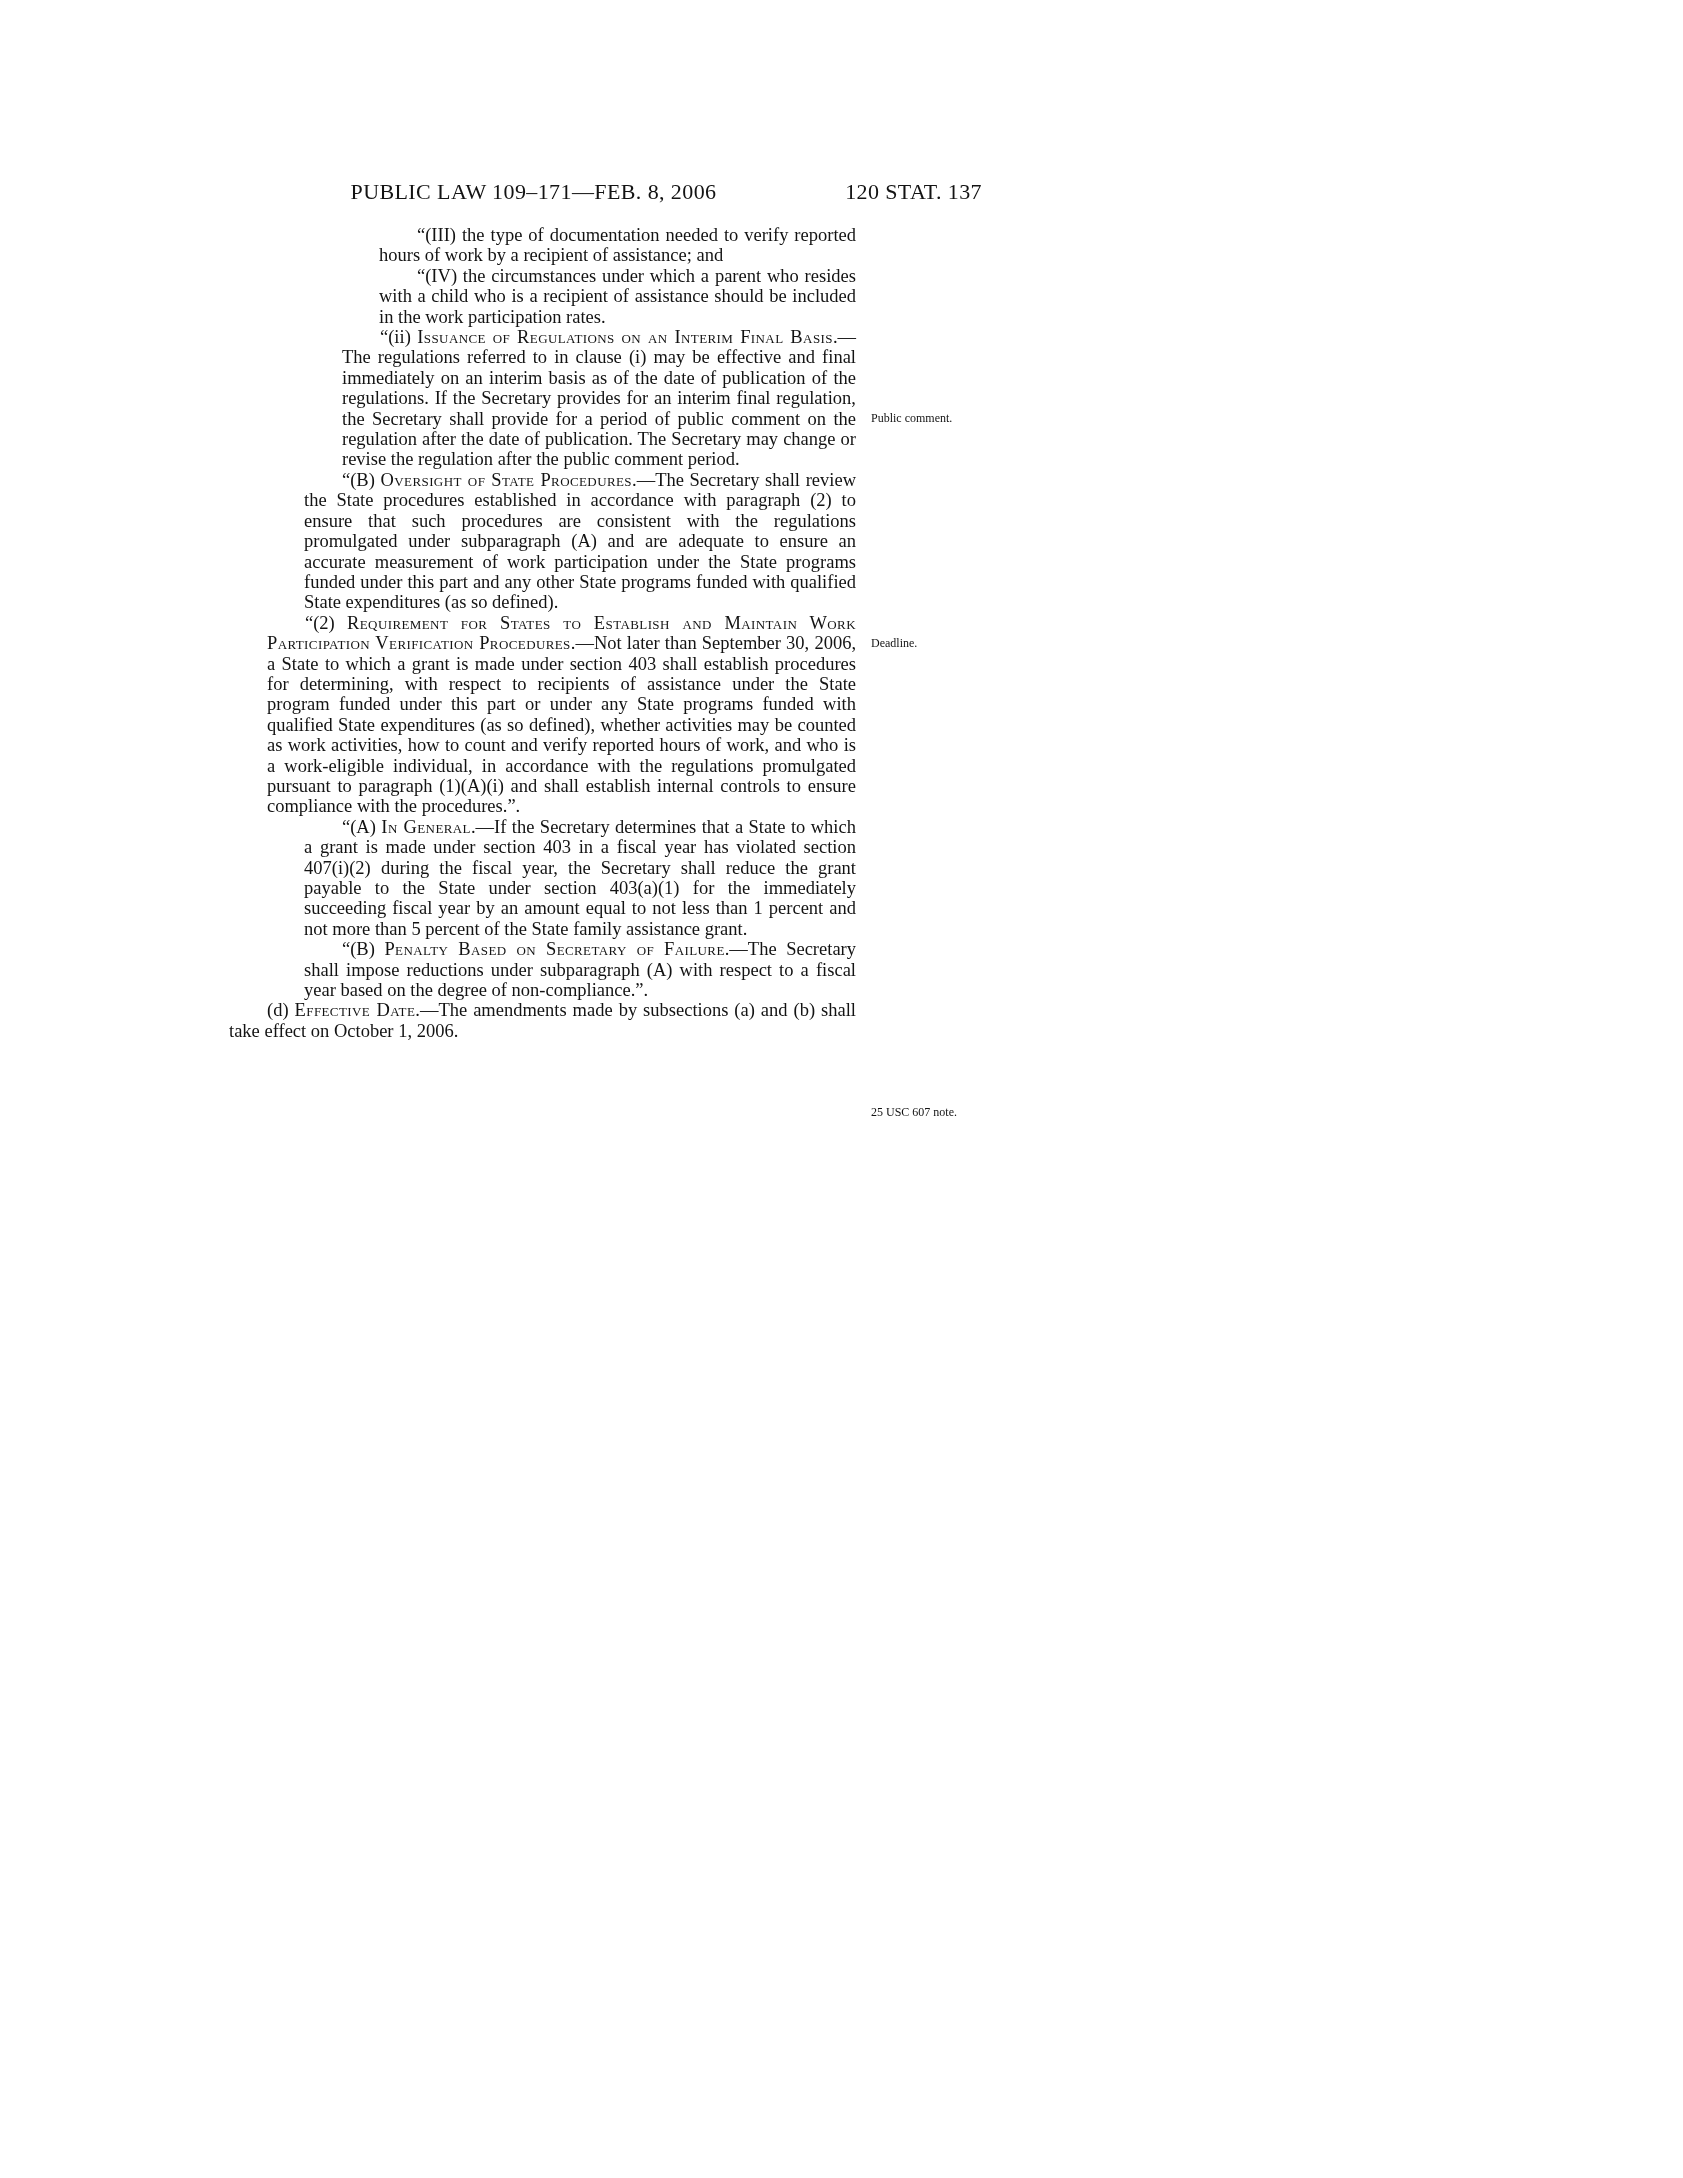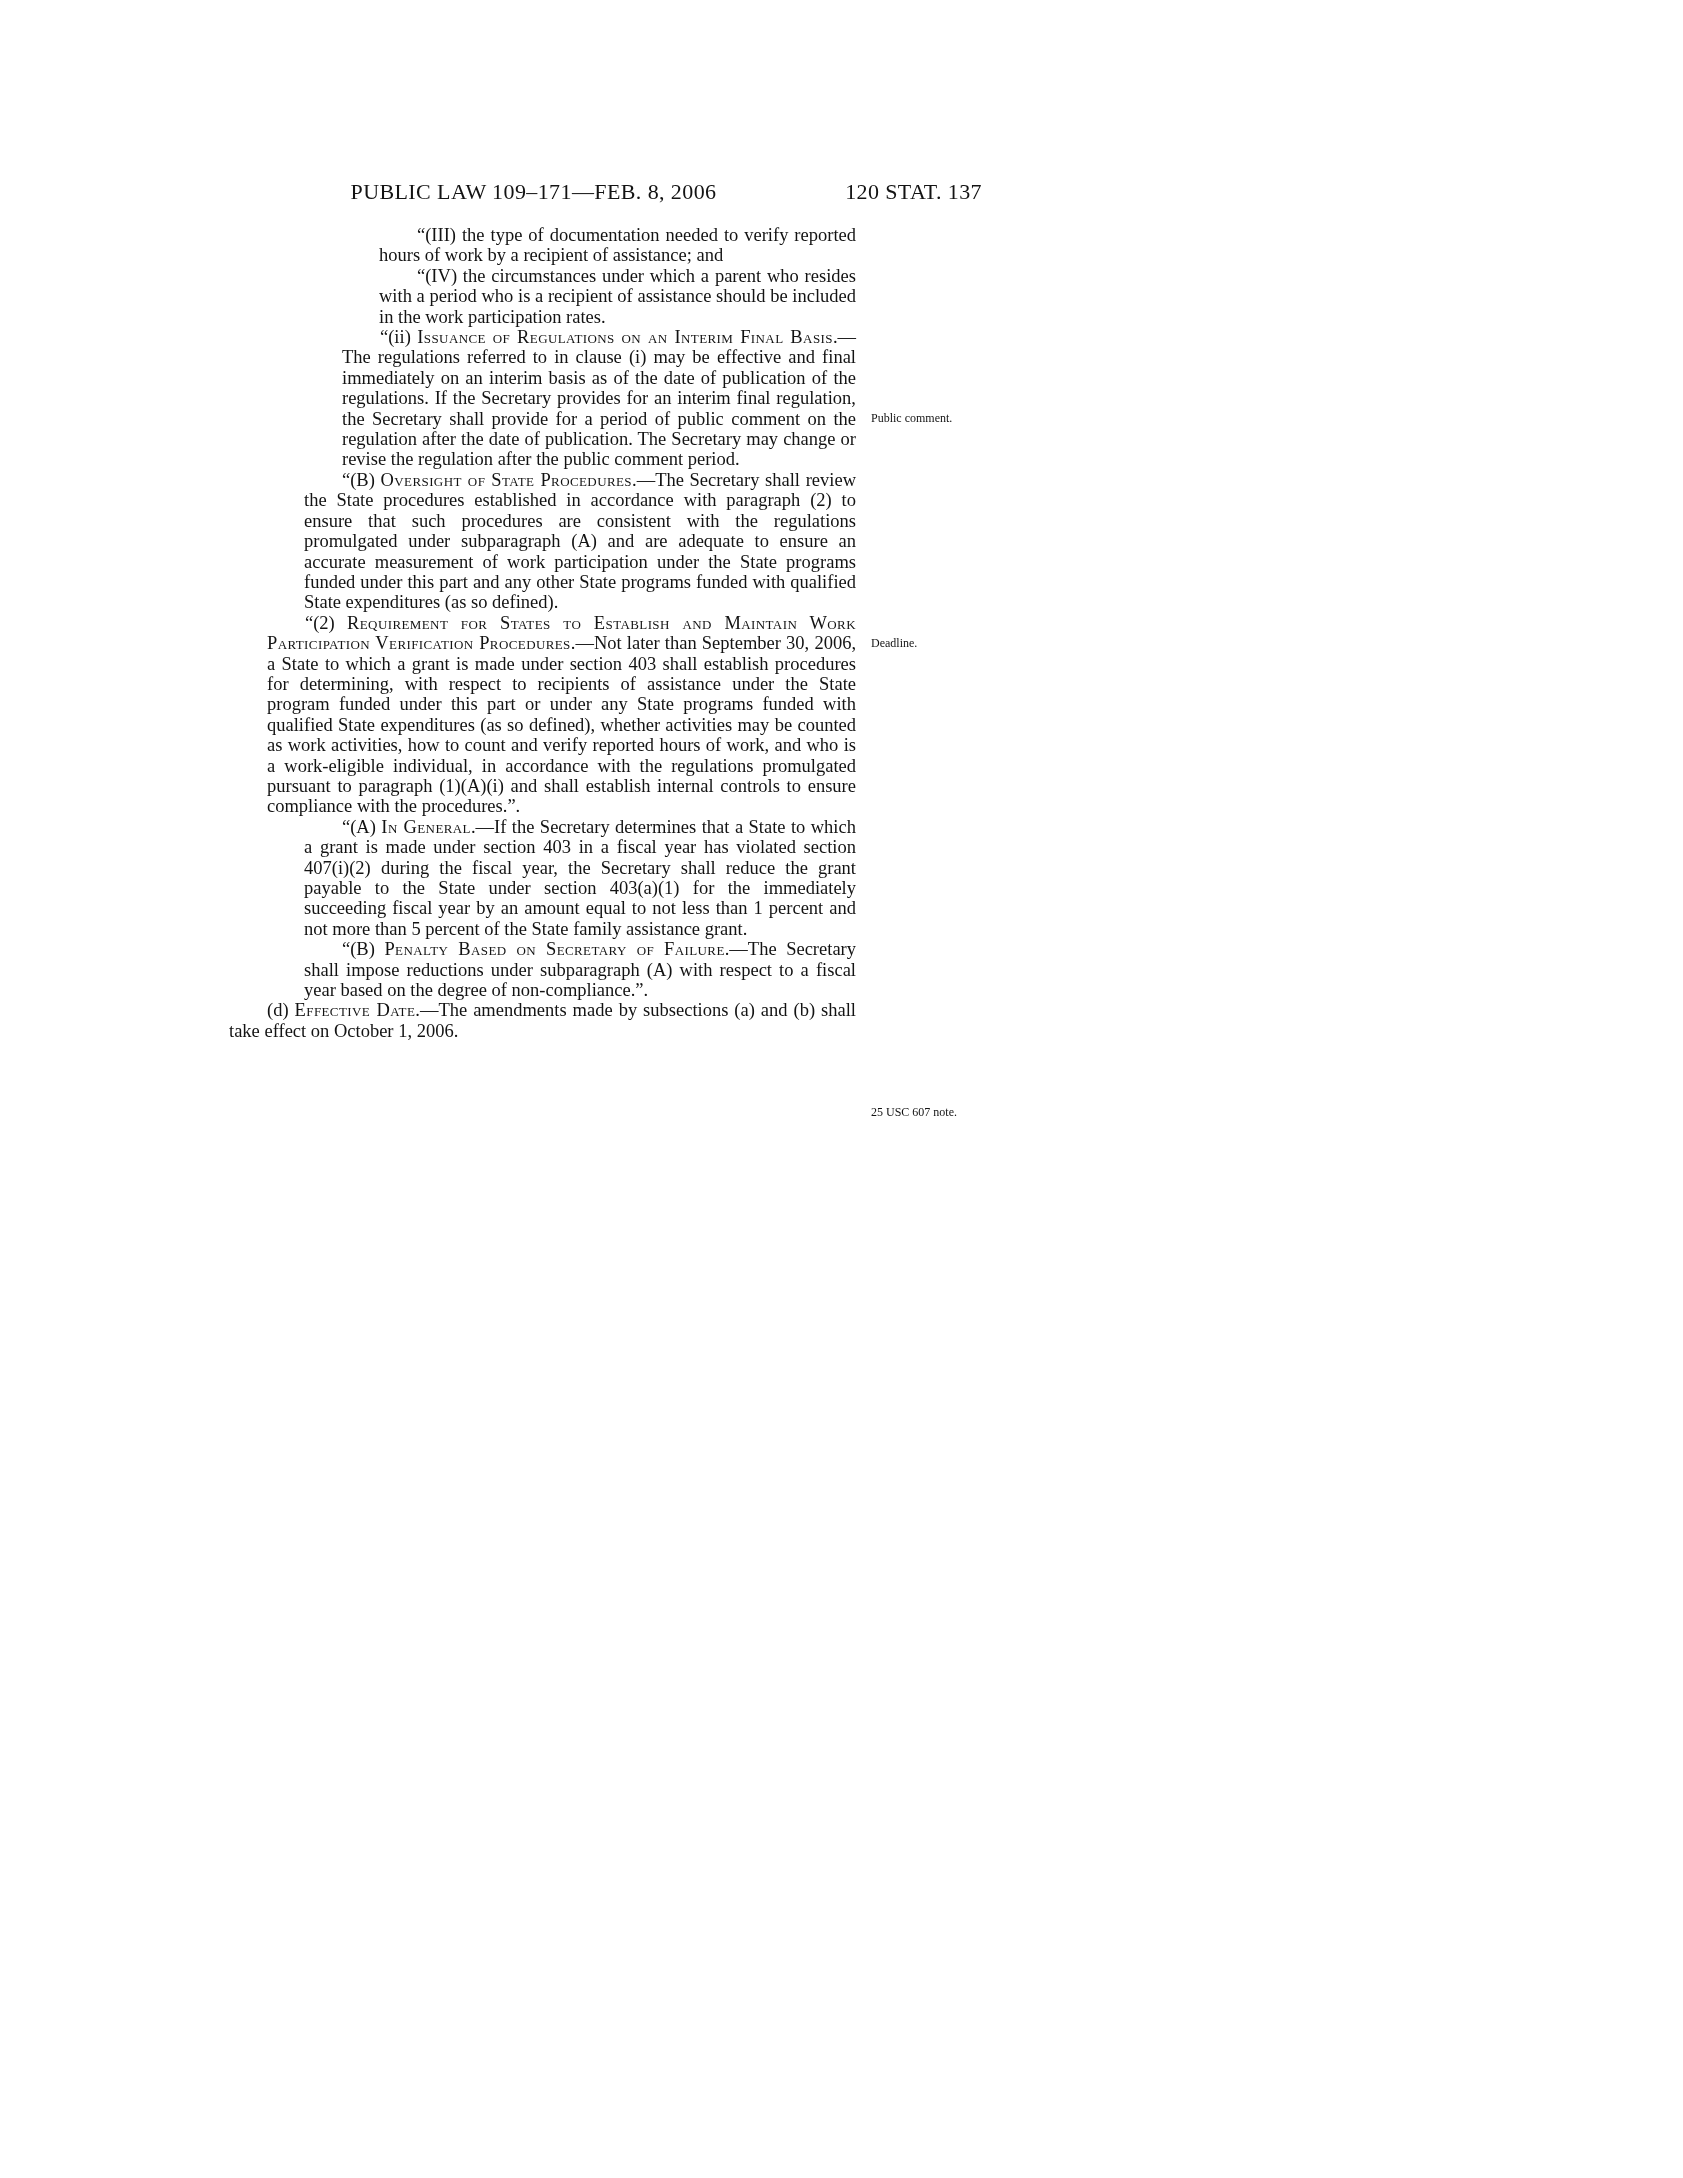--- a/index.html
+++ b/index.html
@@ -40,21 +40,21 @@
 </head>
 <body>
 
 <div class="page">
   <div class="header">
     <div class="law-title">PUBLIC LAW 109–171—FEB. 8, 2006</div>
     <div class="stat-num">120 STAT. 137</div>
   </div>
   <div class="body-col">
       <div class="para level-4"><span class="rn">“(III) the type of documentation needed to verify reported hours of work by a recipient of assistance; and</span></div>
-      <div class="para level-4"><span class="rn">“(IV) the circumstances under which a parent who resides with a period who is a recipient of assistance should be included in the work participation rates.</span></div>
+      <div class="para level-4"><span class="rn">“(IV) the circumstances under which a parent who resides with a child who is a recipient of assistance should be included in the work participation rates.</span></div>
       <div class="para level-3"><span class="rn">“(ii) </span><span class="sc">Issuance of Regulations on an Interim Final Basis</span><span class="rn">.—The regulations referred to in clause (i) may be effective and final immediately on an interim basis as of the date of publication of the regulations. If the Secretary provides for an interim final regulation, the Secretary shall provide for a period of public comment on the regulation after the date of publication. The Secretary may change or revise the regulation after the public comment period.</span></div>
       <div class="note" style="top: 185px;">Public comment.</div>
       <div class="para level-2"><span class="rn">“(B) </span><span class="sc">Oversight of State Procedures</span><span class="rn">.—The Secretary shall review the State procedures established in accordance with paragraph (2) to ensure that such procedures are consistent with the regulations promulgated under subparagraph (A) and are adequate to ensure an accurate measurement of work participation under the State programs funded under this part and any other State programs funded with qualified State expenditures (as so defined).</span></div>
       <div class="para level-1"><span class="rn">“(2) </span><span class="sc">Requirement for States to Establish and Maintain Work Participation Verification Procedures</span><span class="rn">.—Not later than September 30, 2006, a State to which a grant is made under section 403 shall establish procedures for determining, with respect to recipients of assistance under the State program funded under this part or under any State programs funded with qualified State expenditures (as so defined), whether activities may be counted as work activities, how to count and verify reported hours of work, and who is a work-eligible individual, in accordance with the regulations promulgated pursuant to paragraph (1)(A)(i) and shall establish internal controls to ensure compliance with the procedures.”.</span></div>
       <div class="note" style="top: 410px; font-family: Liberation Serif, serif;">Deadline.</div>
       <div class="para level-2"><span class="rn">“(A) </span><span class="sc">In General</span><span class="rn">.—If the Secretary determines that a State to which a grant is made under section 403 in a fiscal year has violated section 407(i)(2) during the fiscal year, the Secretary shall reduce the grant payable to the State under section 403(a)(1) for the immediately succeeding fiscal year by an amount equal to not less than 1 percent and not more than 5 percent of the State family assistance grant.</span></div>
       <div class="para level-2"><span class="rn">“(B) </span><span class="sc">Penalty Based on Secretary of Failure</span><span class="rn">.—The Secretary shall impose reductions under subparagraph (A) with respect to a fiscal year based on the degree of non-compliance.”.</span></div>
       <div class="para level-0"><span class="rn">(d) </span><span class="sc">Effective Date</span><span class="rn">.—The amendments made by subsections (a) and (b) shall take effect on October 1, 2006.</span></div>
       <div class="note" style="top: 879px;">25 USC 607 note.</div>
     </div>

